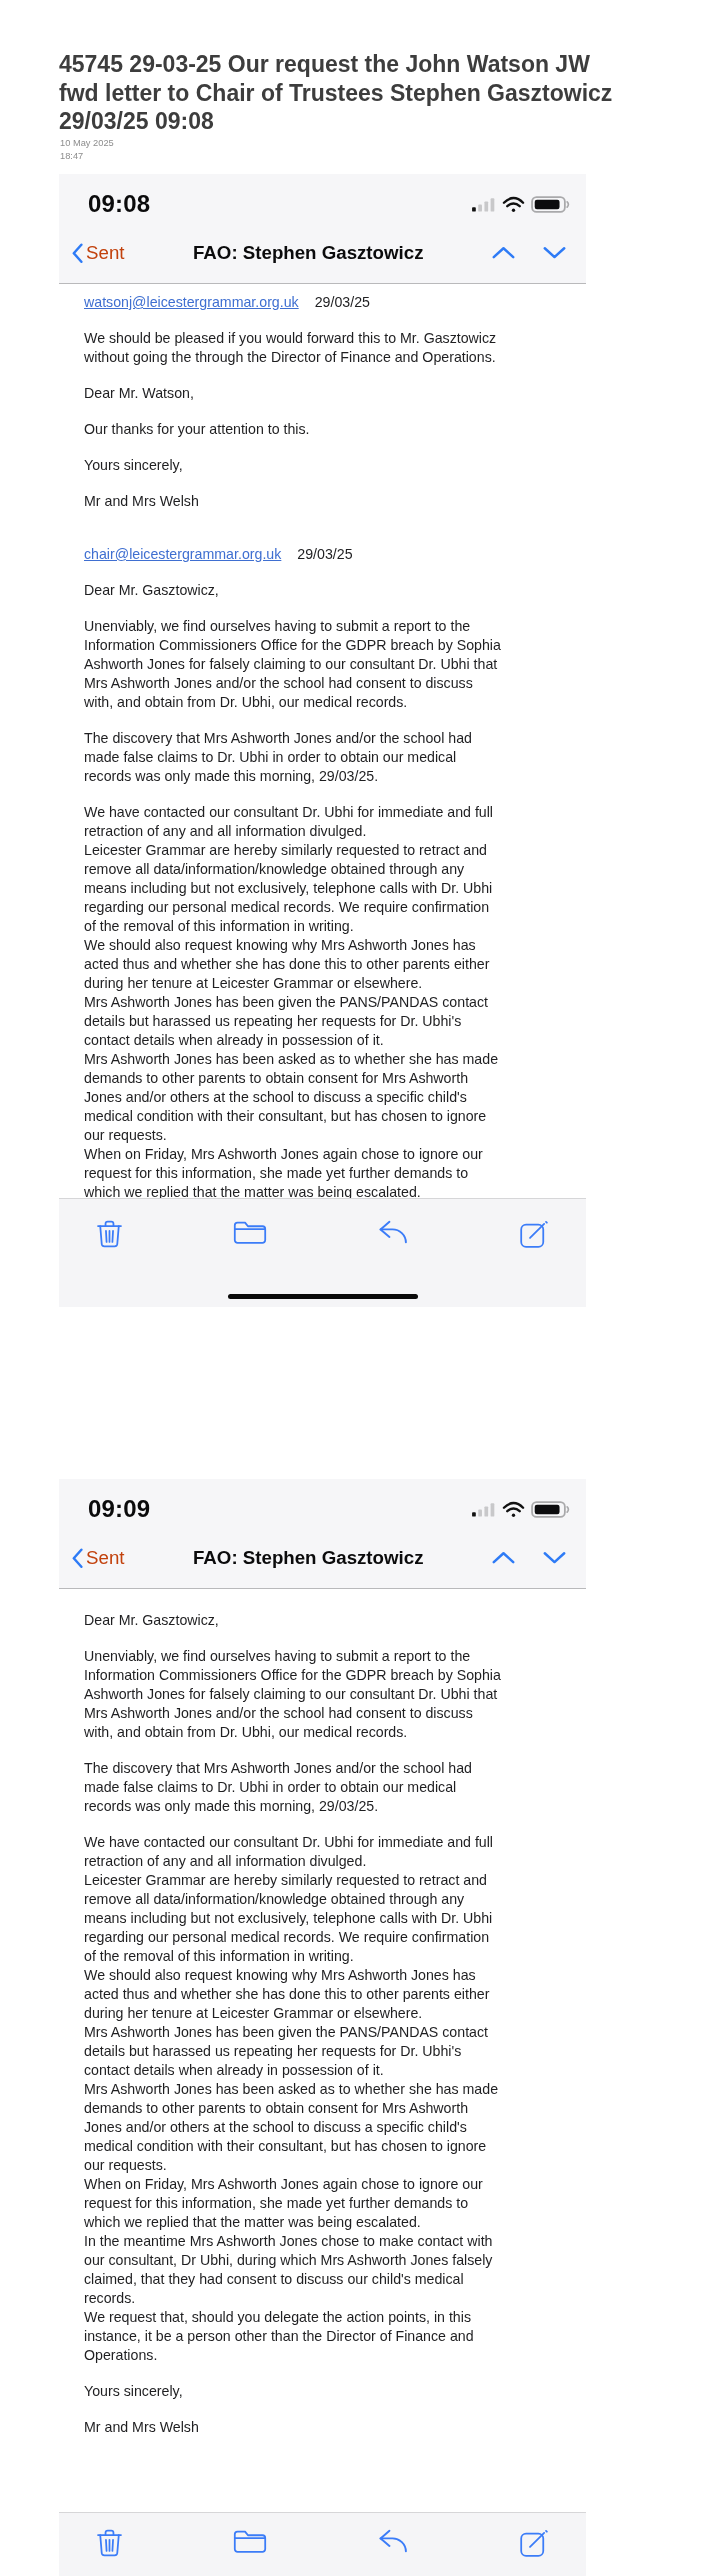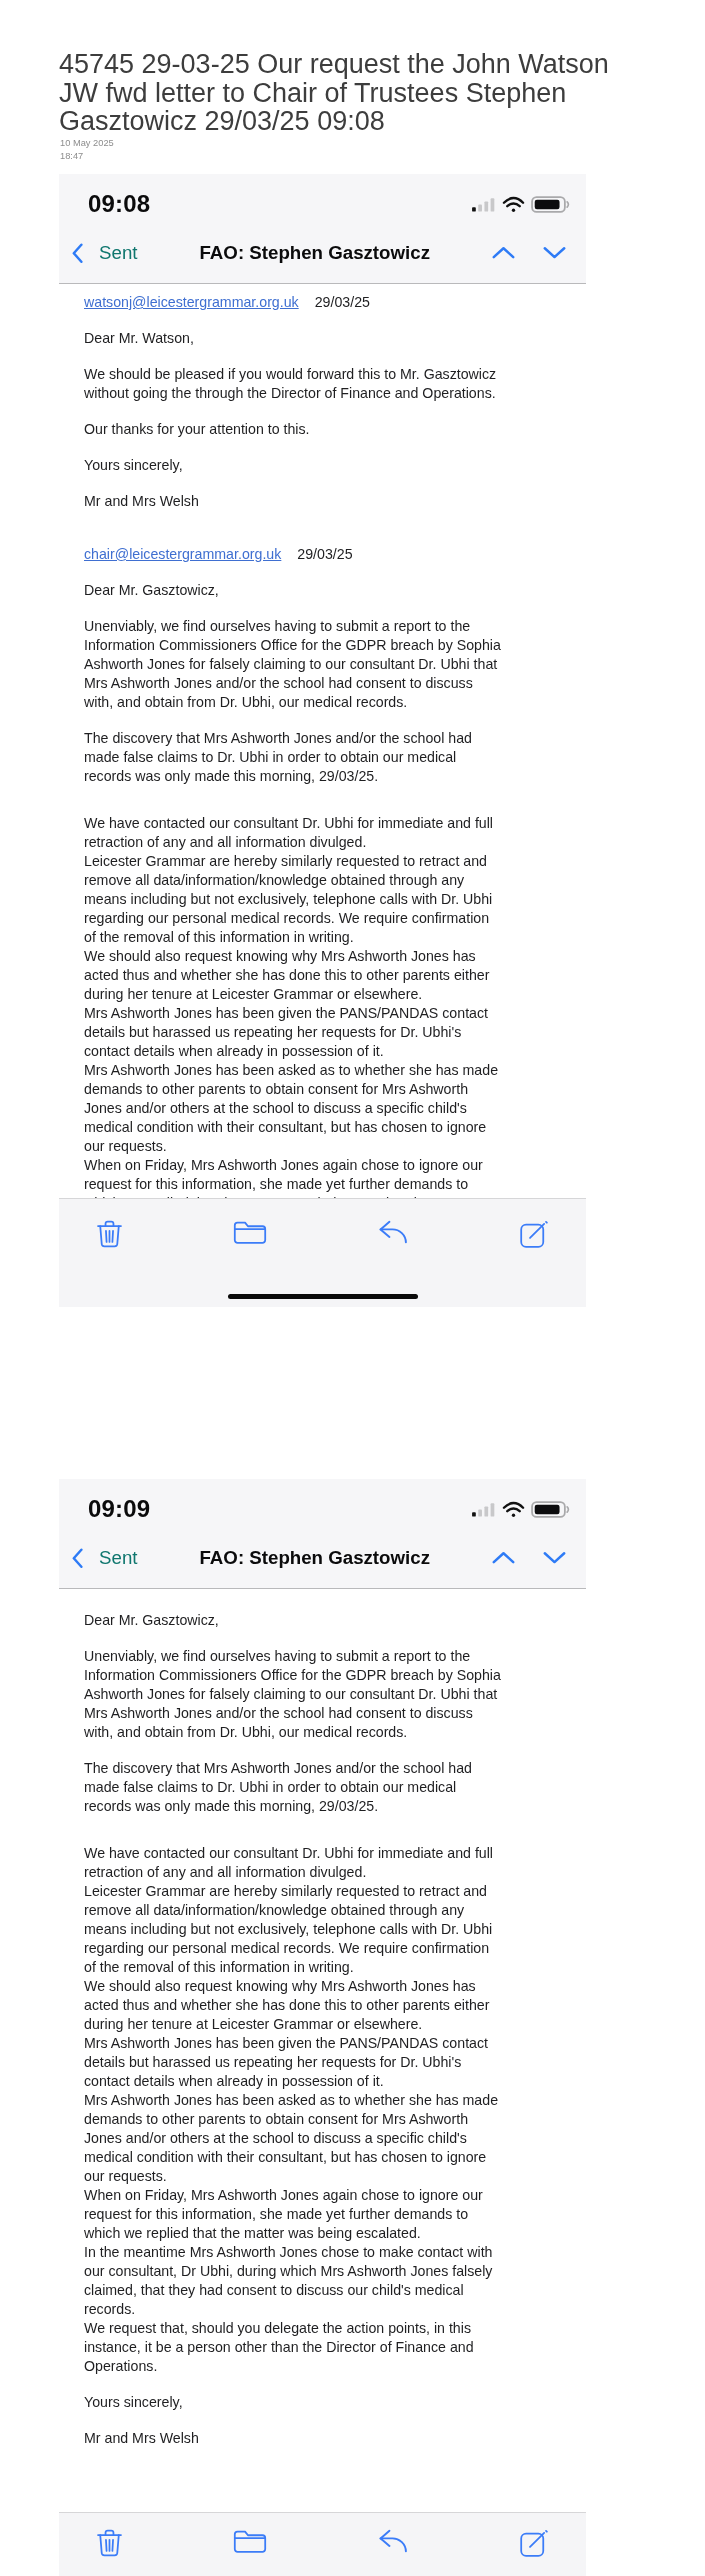--- a/index.html
+++ b/index.html
@@ -2,52 +2,52 @@
 <html style="font-size:14.2px"><head>
 <meta charset="utf-8">
 <style>
   html,body { margin:0; padding:0; }
   body {
     width:706px; height:2576px; position:relative; background:#ffffff;
     font-family:"Liberation Sans","DejaVu Sans",sans-serif; overflow:hidden;
   }
   .doc-title {
     position:absolute; left:59px; top:50px; width:568px;
-    font-size:27px; line-height:28.5px; font-weight:400; color:#3d3d3d;
+    font-size:23px; line-height:28.5px; font-weight:700; color:#3d3d3d;
   }
   .doc-meta {
     position:absolute; left:60px; top:137px;
     font-size:9.3px; line-height:12.5px; color:#8d8d8d;
   }
   .phone { position:absolute; left:59px; width:527px; background:#ffffff; overflow:hidden; }
   #phone1 { top:174px; height:1133px; }
   #phone2 { top:1479px; height:1097px; }
 
   .p-header { height:110px; background:#f6f6f8; border-bottom:0.9px solid #b9b9bb; position:relative; box-sizing:border-box; }
   .sb-time { position:absolute; left:29px; top:16px; font-size:24px; font-weight:600; color:#0b0b0c; letter-spacing:0.2px; }
   .sb-icons { position:absolute; right:16px; top:22px; display:flex; align-items:center; gap:6.2px; }
   .sb-icons svg { display:block; }
 
   .nav-row { position:absolute; left:0; right:0; bottom:0; height:53px; display:flex; align-items:center; padding:0 19.6px 7.1px 12.5px; box-sizing:border-box; }
-  .nav-back { display:flex; align-items:center; gap:16px; color:#0f766e; font-size:18.7px; cursor:pointer; }
+  .nav-back { display:flex; align-items:center; gap:3px; color:#c2410c; font-size:18.7px; cursor:pointer; }
   .nav-title { flex:1; text-align:center; font-size:18.7px; font-weight:700; color:#0b0b0c; white-space:nowrap; overflow:hidden; }
   .nav-arrows { display:flex; gap:28.5px; align-items:center; }
   .nav-arrows svg, .nav-back svg { display:block; }
 
   .mail-scroll { overflow:hidden; box-sizing:border-box; background:#fff; }
   #phone1 .mail-scroll { height:914px; }
   #phone2 .mail-scroll { height:923px; }
   .mail-inner { padding:9px 0 0 25px; width:418px; font-size:14.2px; line-height:19px; color:#1f1f21; }
   #phone2 .mail-inner { padding-top:22px; }
 
   .hdr a { color:#3f6fd1; text-decoration:underline; }
   .hd-date { margin-left:16px; color:#1f1f21; }
   .hdr2 { margin-top:34px; }
   .mp { margin:17px 0 0 0; }
-  .blk { margin-top:28px; }
+  .blk { margin-top:17px; }
 
   .p-toolbar { background:#f5f5f7; border-top:0.9px solid #d6d6d8; position:relative; box-sizing:border-box; }
   #phone1 .p-toolbar { height:109px; }
   #phone2 .p-toolbar { height:64px; }
   .tb-icons { display:flex; justify-content:space-between; padding:19.6px 37px 0; }
   #phone2 .tb-icons { padding-top:15px; }
   .tb-icons svg { display:block; }
   .home-indicator { position:absolute; bottom:8px; left:50%; transform:translateX(-50%); width:190px; height:5.3px; border-radius:2.7px; background:#0a0a0a; }
 </style>
 </head>
@@ -109,22 +109,22 @@
         </span>
       </div>
     </div>
   </div>
 
   <div class="mail-scroll">
     <div class="mail-inner">
       <div class="hdr">
         <a href="#">watsonj@leicestergrammar.org.uk</a><span class="hd-date">29/03/25</span>
       </div>
+      <p class="mp">We should be pleased if you would forward this to Mr. Gasztowicz without going the through the Director of Finance and Operations.</p>
       <p class="mp">Dear Mr. Watson,</p>
-      <p class="mp">We should be pleased if you would forward this to Mr. Gasztowicz without going the through the Director of Finance and Operations.</p>
       <p class="mp">Our thanks for your attention to this.</p>
       <p class="mp">Yours sincerely,</p>
       <p class="mp">Mr and Mrs Welsh</p>
 
       <div class="hdr hdr2">
         <a href="#">chair@leicestergrammar.org.uk</a><span class="hd-date">29/03/25</span>
       </div>
       <p class="mp">Dear Mr. Gasztowicz,</p>
       <p class="mp">Unenviably, we find ourselves having to submit a report to the Information Commissioners Office for the GDPR breach by Sophia Ashworth Jones for falsely claiming to our consultant Dr. Ubhi that Mrs Ashworth Jones and/or the school had consent to discuss with, and obtain from Dr. Ubhi, our medical records.</p>
       <p class="mp">The discovery that Mrs Ashworth Jones and/or the school had made false claims to Dr. Ubhi in order to obtain our medical records was only made this morning, 29/03/25.</p>

